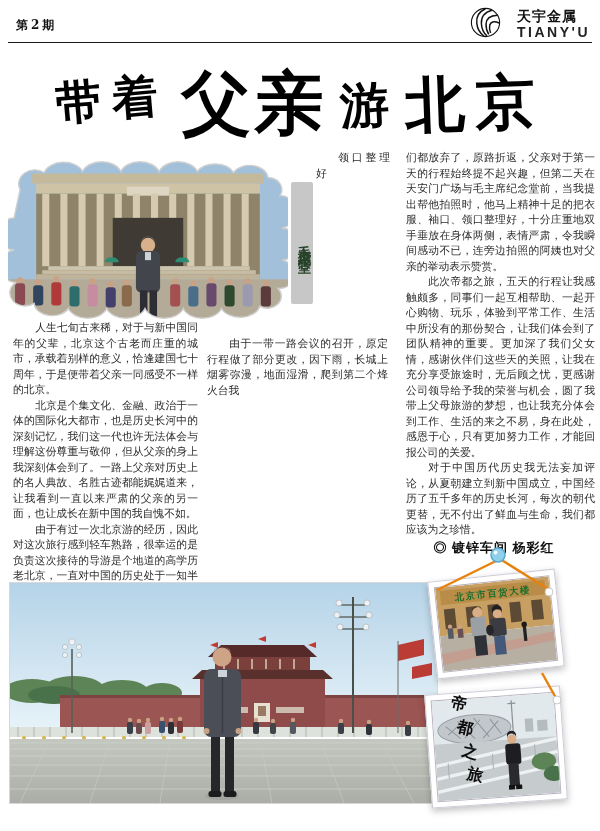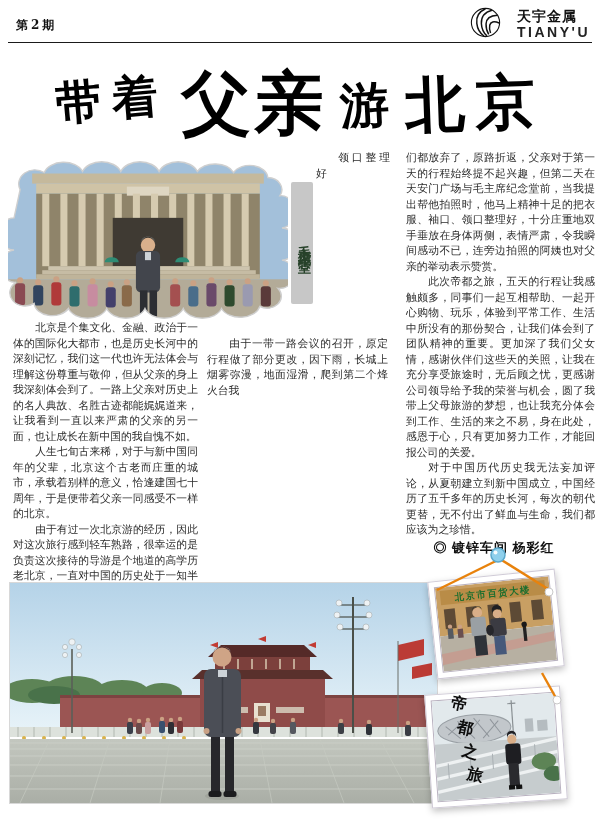--- a/index.html
+++ b/index.html
@@ -163,22 +163,22 @@
         <rect x="136" y="92" width="6" height="8" fill="#cdd3d8"></rect>
         <rect x="131" y="130" width="7.5" height="26" fill="#2c2e33"></rect>
         <rect x="140.5" y="130" width="7.5" height="26" fill="#2c2e33"></rect>
       </g>
       <use href="#cloudPath" fill="none" stroke="#cfcfcf" stroke-width="1.4"></use>
     </svg>
   </div>
   <div class="photo-caption">毛主席纪念堂</div>
 
   <div class="col" id="col1">
+    <p class="indent">人生七旬古来稀，对于与新中国同年的父辈，北京这个古老而庄重的城市，承载着别样的意义，恰逢建国七十周年，于是便带着父亲一同感受不一样的北京。</p>
     <p class="indent">北京是个集文化、金融、政治于一体的国际化大都市，也是历史长河中的深刻记忆，我们这一代也许无法体会与理解这份尊重与敬仰，但从父亲的身上我深刻体会到了。一路上父亲对历史上的名人典故、名胜古迹都能娓娓道来，让我看到一直以来严肃的父亲的另一面，也让成长在新中国的我自愧不如。</p>
-    <p class="indent">人生七旬古来稀，对于与新中国同年的父辈，北京这个古老而庄重的城市，承载着别样的意义，恰逢建国七十周年，于是便带着父亲一同感受不一样的北京。</p>
     <p class="indent">由于有过一次北京游的经历，因此对这次旅行感到轻车熟路，很幸运的是负责这次接待的导游是个地道的高学历老北京，一直对中国的历史处于一知半解的我，听着赵导对中国历史详细、精彩的讲</p>
   </div>
 
   <div class="col" id="col2top">
     <p class="indent">领口整理好</p>
   </div>
 
   <div class="col" id="col2main">
     <p class="indent">由于一带一路会议的召开，原定行程做了部分更改，因下雨，长城上烟雾弥漫，地面湿滑，爬到第二个烽火台我</p>
   </div>

